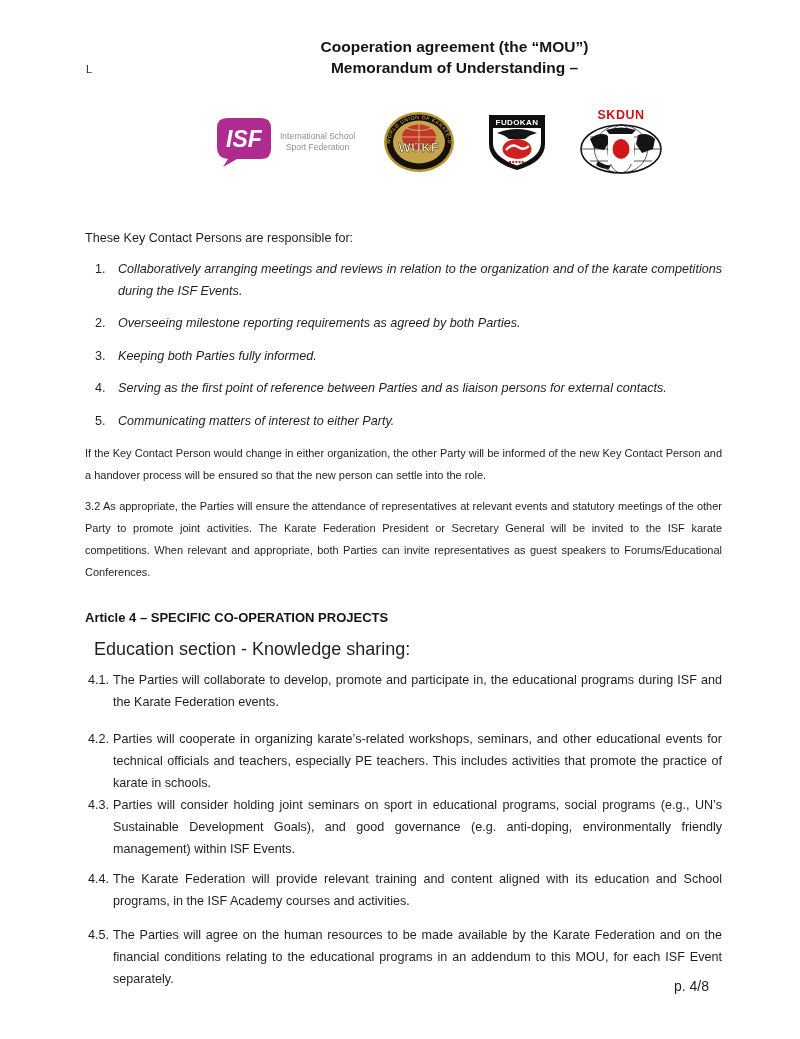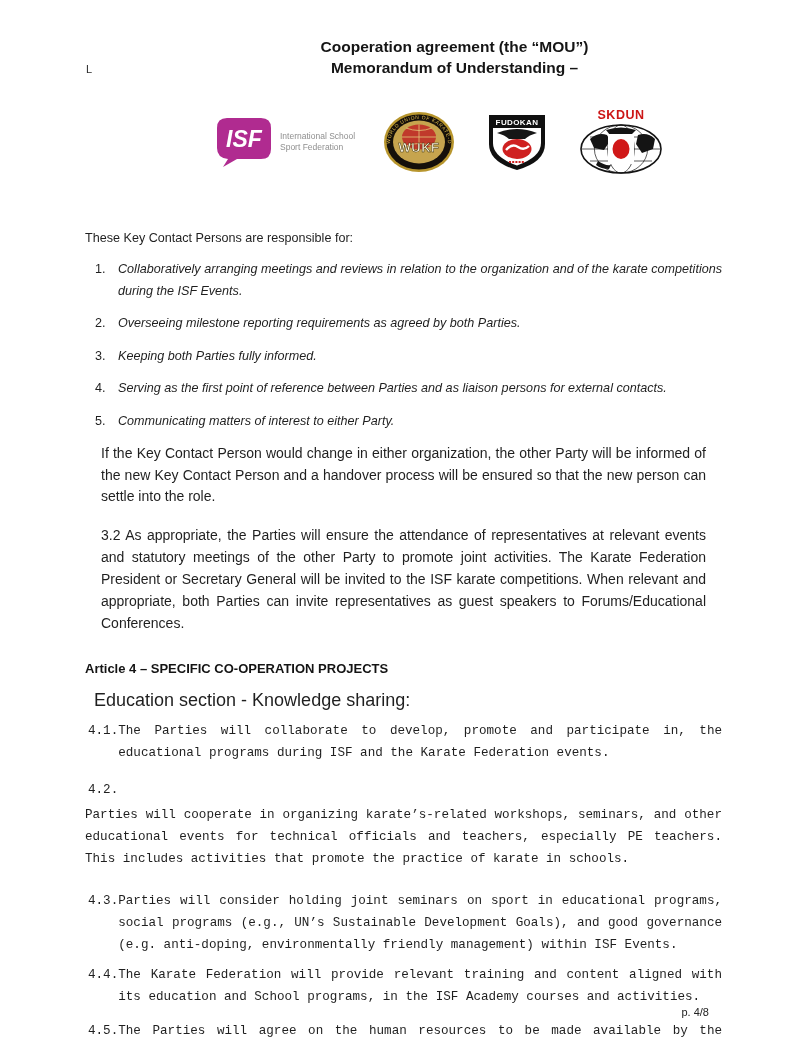--- a/index.html
+++ b/index.html
@@ -26,53 +26,53 @@
     line-height: 21px;
     color: #151515;
     transform: translateX(51px);
   }
 
   .logo-row {
     margin: 32px 0 0 130px;
     width: 450px; height: 64px;
     display: flex; justify-content: space-between; align-items: center;
   }
-  .logo-isf { display: flex; align-items: center; gap: 7px; }
+  .logo-isf { display: flex; align-items: center; gap: 7px; text-align: center; }
   .isf-name { font-size: 8.5px; line-height: 11px; color: #8f8f8f; }
   svg text { font-family: "Liberation Sans", sans-serif; }
 
   .intro { margin: 54px 0 10px 0; font-size: 12.6px; line-height: 21px; }
 
   .rlist { margin: 0; }
   .rlist .li { display: flex; margin-bottom: 11px; font-size: 12.6px; line-height: 21.5px; }
   .rlist .num { flex: 0 0 23px; padding-left: 10px; box-sizing: content-box; }
   .rlist .txt { flex: 1; text-align: justify; font-style: italic; }
 
-  .para { font-size: 14px; text-align: justify; margin: 16px; }
+  .para { font-size: 11px; text-align: justify; margin: 0; }
   .para-change { margin-top: 8px; line-height: 21.5px; }
   .para-32 { margin-top: 9px; line-height: 22px; }
 
   .article-heading {
     margin: 26px 0 0 0;
     font-size: 13px; font-weight: bold; line-height: 18px; color: #141414;
   }
   .edu-subheading { margin: 13px 0 0 9px; font-size: 18px; line-height: 18px; }
 
   .plist { margin-top: 11px; }
-  .plist .pli { display: flex; font-size: 12.6px; line-height: 22px; font-family: Liberation Mono, monospace; }
+  .plist .pli { display: flex; font-size: 12.6px; line-height: 22px; }
   .plist .num { flex: 0 0 25px; padding-left: 3px; box-sizing: content-box; }
   .plist .txt { flex: 1; text-align: justify; }
   .plist .pli:nth-of-type(1) { margin-bottom: 15px; }
-  .plist .pli:nth-of-type(2) { margin-bottom: 20px; flex-direction: column; }
+  .plist .pli:nth-of-type(2) { margin-bottom: 0; }
   .plist .pli:nth-of-type(3) { margin-bottom: 8px; }
   .plist .pli:nth-of-type(4) { margin-bottom: 12px; }
 
   .page-number {
-    position: absolute; top: 1006px; right: 91px;
-    font-size: 11px; color: #222;
+    position: absolute; top: 978px; right: 91px;
+    font-size: 14px; color: #222;
   }
 </style>
 </head>
 <body>
 
 <div class="page">
 
   <div class="corner-mark">L</div>
 
   <div class="doc-title">

